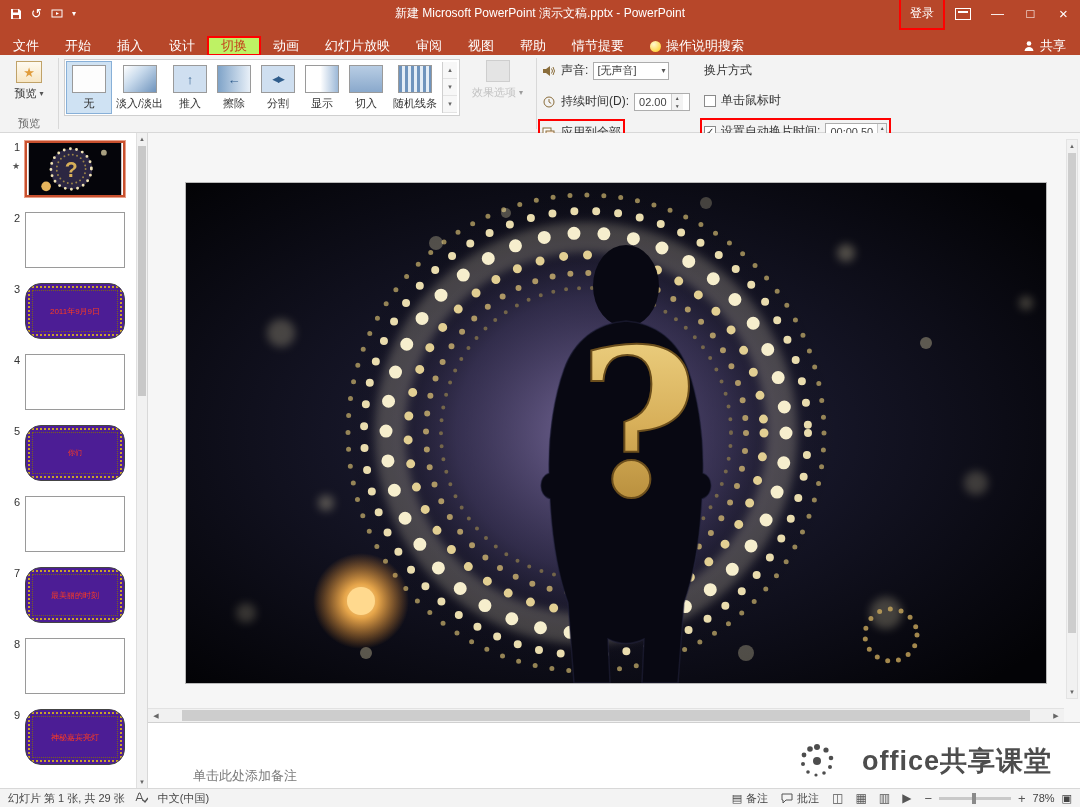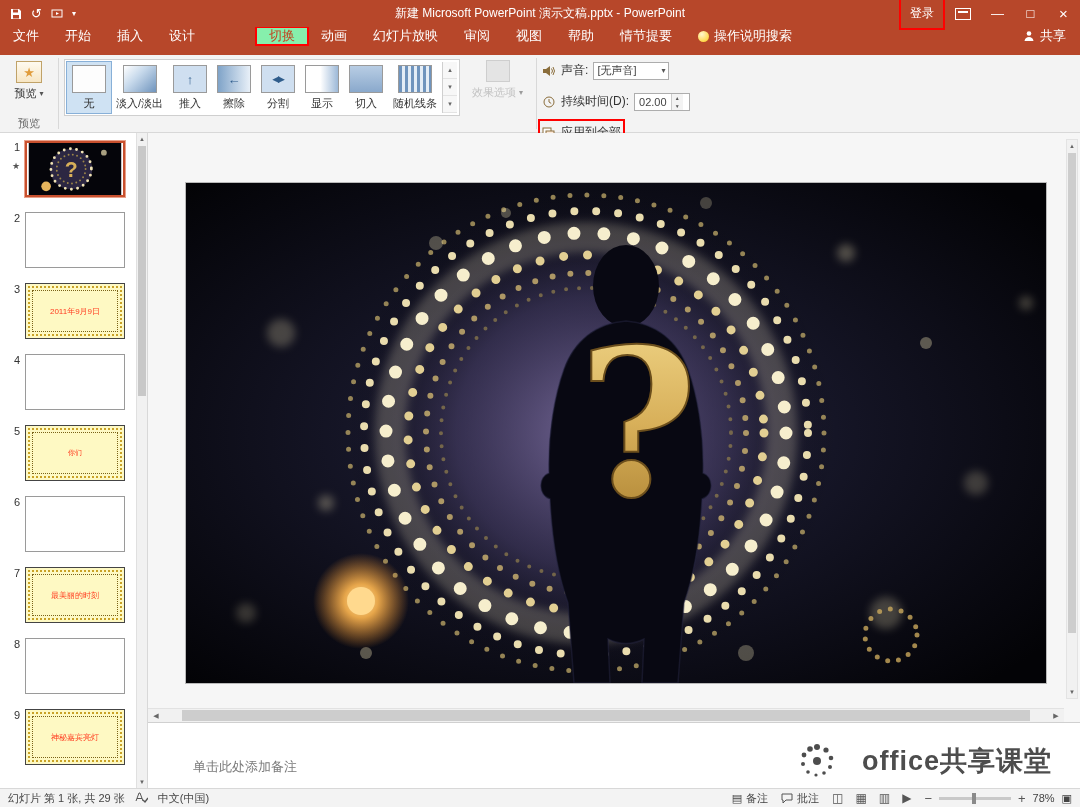--- a/index.html
+++ b/index.html
@@ -20,23 +20,23 @@
   .qat .glyph{font-size:13px;line-height:1;}
   .save-svg{width:12px;height:12px;display:block;}
   .tb-title{position:absolute;left:0;right:0;text-align:center;font-size:12px;pointer-events:none;}
   .tb-right{margin-left:auto;display:flex;align-items:center;height:100%;z-index:2;}
   .login-box{border:2px solid var(--annotation);padding:6px 9px;margin-right:10px;font-size:12px;font-family:Liberation Serif, serif;}
   .rdo-icon{width:16px;height:12px;border:1px solid #fff;margin-right:10px;position:relative;}
   .rdo-icon::after{content:"";position:absolute;left:2px;right:2px;top:2px;height:2px;background:#fff;}
   .win-btn{width:33px;height:27px;display:flex;align-items:center;justify-content:center;font-size:13px;}
   .win-btn.close{font-size:15px;}
   
-  .tabrow{height:28px;background:var(--titlebar);display:flex;align-items:flex-start;color:#fff;}
+  .tabrow{height:28px;background:var(--titlebar);display:flex;align-items:flex-end;color:#fff;}
   .tab{padding:0 13px;font-size:13px;display:flex;align-items:center;gap:5px;white-space:nowrap;}
-  .tab.selected{background:#86efac;color:var(--accent);margin-left:48px;}
+  .tab.selected{background:#bef264;color:var(--accent);}
   .tab.annot{outline:2px solid var(--annotation);outline-offset:-1px;}
   .bulb{width:11px;height:11px;border-radius:50%;background:radial-gradient(circle at 35% 30%,#fff7cf,#ffd84d 70%,#e0a82e);display:inline-block;}
   .share-tab{margin-left:auto;display:flex;align-items:center;gap:5px;padding:0 14px;font-size:13px;}
   .mini-svg{display:block;}
   
   .ribbon{height:78px;background:#f3f3f3;border-bottom:1px solid #d8d8d8;display:flex;position:relative;}
   .rgroup{display:flex;flex-direction:column;}
   .rcontent{flex:1;display:flex;align-items:flex-start;padding:4px 5px 0;}
   .glabel{height:16px;text-align:center;font-size:11px;color:#6b6b6b;line-height:14px;}
   .vsep{width:1px;background:#d8d8d8;margin:3px 0;}
@@ -77,21 +77,21 @@
   .heading{font-size:12px;color:#333;height:18px;display:flex;align-items:center;}
   .ticon{width:14px;height:12px;display:block;flex:none;}
   
   .main{display:flex;height:655px;}
   .thumbs{width:148px;background:#fff;border-right:1px solid #d8d8d8;position:relative;padding:8px 0 0 0;}
   .thumbrow{display:flex;gap:5px;margin:0 0 15px 4px;}
   .tnum{width:16px;text-align:right;font-size:11px;color:#333;}
   .tnum .star{display:block;font-size:9px;color:#555;margin-top:8px;}
   .thumb{width:100px;height:56px;background:#fff;border:1px solid #9a9a9a;position:relative;overflow:hidden;flex:none;}
   .thumb.selected{border:2px solid #c8502e;box-shadow:0 0 0 1px #e8a08a;}
-  .thumb.gold{background:#fef9c3;border-color:#444;}
+  .thumb.gold{background:#4c1d95;border-color:#444;border-radius:16px;}
   .thumb.gold::before{content:"";position:absolute;inset:2px;border:2px dotted #c9a227;}
   .thumb.gold::after{content:"";position:absolute;inset:6px;border:1px dotted #7a6318;}
   .redtext{position:absolute;inset:0;display:flex;align-items:center;justify-content:center;color:#ff3b1f;font-size:8px;z-index:2;}
   .pscroll{position:absolute;top:0;right:0;bottom:0;width:11px;background:#f1f1f1;border-left:1px solid #e0e0e0;}
   .pscroll .arr{height:12px;display:flex;align-items:center;justify-content:center;font-size:6px;color:#666;}
   .pscroll .arr.bottom{position:absolute;bottom:0;left:0;right:0;}
   .pscroll .pthumb{position:absolute;top:13px;left:1px;right:1px;height:250px;background:#c8c8c8;}
   
   .editor{flex:1;display:flex;flex-direction:column;background:#f6f6f6;position:relative;min-width:0;}
   .canvas{height:575px;position:relative;}
@@ -99,21 +99,21 @@
   .slide svg{display:block;width:100%;height:100%;}
   .vscroll{position:absolute;right:2px;top:6px;width:12px;height:560px;background:#f1f1f1;border:1px solid #e3e3e3;}
   .vscroll .arr{height:12px;display:flex;align-items:center;justify-content:center;font-size:6px;color:#666;}
   .vscroll .arr.bottom{position:absolute;bottom:0;left:0;right:0;}
   .vscroll .vthumb{position:absolute;top:13px;left:1px;right:1px;height:480px;background:#cdcdcd;}
   .hscroll{height:14px;display:flex;align-items:center;background:#f1f1f1;border-top:1px solid #e2e2e2;margin-right:16px;}
   .hscroll .arr{width:16px;text-align:center;font-size:7px;color:#666;}
   .hscroll .track{flex:1;position:relative;height:100%;}
   .hscroll .hthumb{position:absolute;left:2%;right:2%;top:1px;bottom:1px;background:#cdcdcd;}
   .notes{flex:1;background:#fff;border-top:1px solid #d0d0d0;position:relative;}
-  .notes .ph{position:absolute;left:45px;bottom:12px;color:#7a7a7a;font-size:13px;}
+  .notes .ph{position:absolute;left:45px;bottom:3px;color:#7a7a7a;font-size:13px;}
   .watermark{position:absolute;right:28px;bottom:8px;display:flex;align-items:center;gap:26px;color:#4d4d4d;}
   .wm-text{font-size:27px;font-weight:bold;letter-spacing:1px;text-shadow:0 1px 2px rgba(255,255,255,.9);}
   
   .statusbar{height:19px;background:#f3f3f3;border-top:1px solid #d8d8d8;display:flex;align-items:center;font-size:11px;color:#444;padding:0 8px;gap:10px;}
   .sb-right{margin-left:auto;display:flex;align-items:center;gap:13px;}
   .sb-item{display:flex;align-items:center;gap:4px;}
   .viewicons{display:flex;gap:12px;font-size:12px;color:#555;}
   .zoomctl{display:flex;align-items:center;gap:7px;}
   .ztrack{width:72px;height:3px;background:#c9c9c9;position:relative;}
   .zthumb{position:absolute;left:46%;top:-4px;width:4px;height:11px;background:#8a8a8a;}
@@ -276,20 +276,38 @@
                   </span>
               </div>
             </div>
             <div class="trow">
               <div class="trow annot-box" style="gap:5px;">
                 <svg class="ticon" viewBox="0 0 14 12">
                     <rect x="1" y="1" width="8" height="6" fill="#fff" stroke="#8a6d3b"></rect>
                     <rect x="4" y="4" width="8" height="6" fill="#fde9d9" stroke="#8a6d3b"></rect>
                   </svg>
                 <span>应用到全部</span>
+              </div>
+            </div>
+          </div>
+          <div class="tcol">
+            <div class="heading">换片方式</div>
+            <div class="trow">
+              <span class="cb"></span>
+              <span>单击鼠标时</span>
+            </div>
+            <div class="trow annot-box">
+              <span class="cb">✓</span>
+              <span>设置自动换片时间:</span>
+              <div class="spin" style="width:62px;">
+                <span class="val">00:00.50</span>
+                <span class="arrows">
+                    <span>▲</span>
+                    <span>▼</span>
+                  </span>
               </div>
             </div>
           </div>
         </div>
       </div>
       <div class="glabel"><span class="annot-label">计时</span></div>
     </div>
   </div>
 
   <div class="main">

